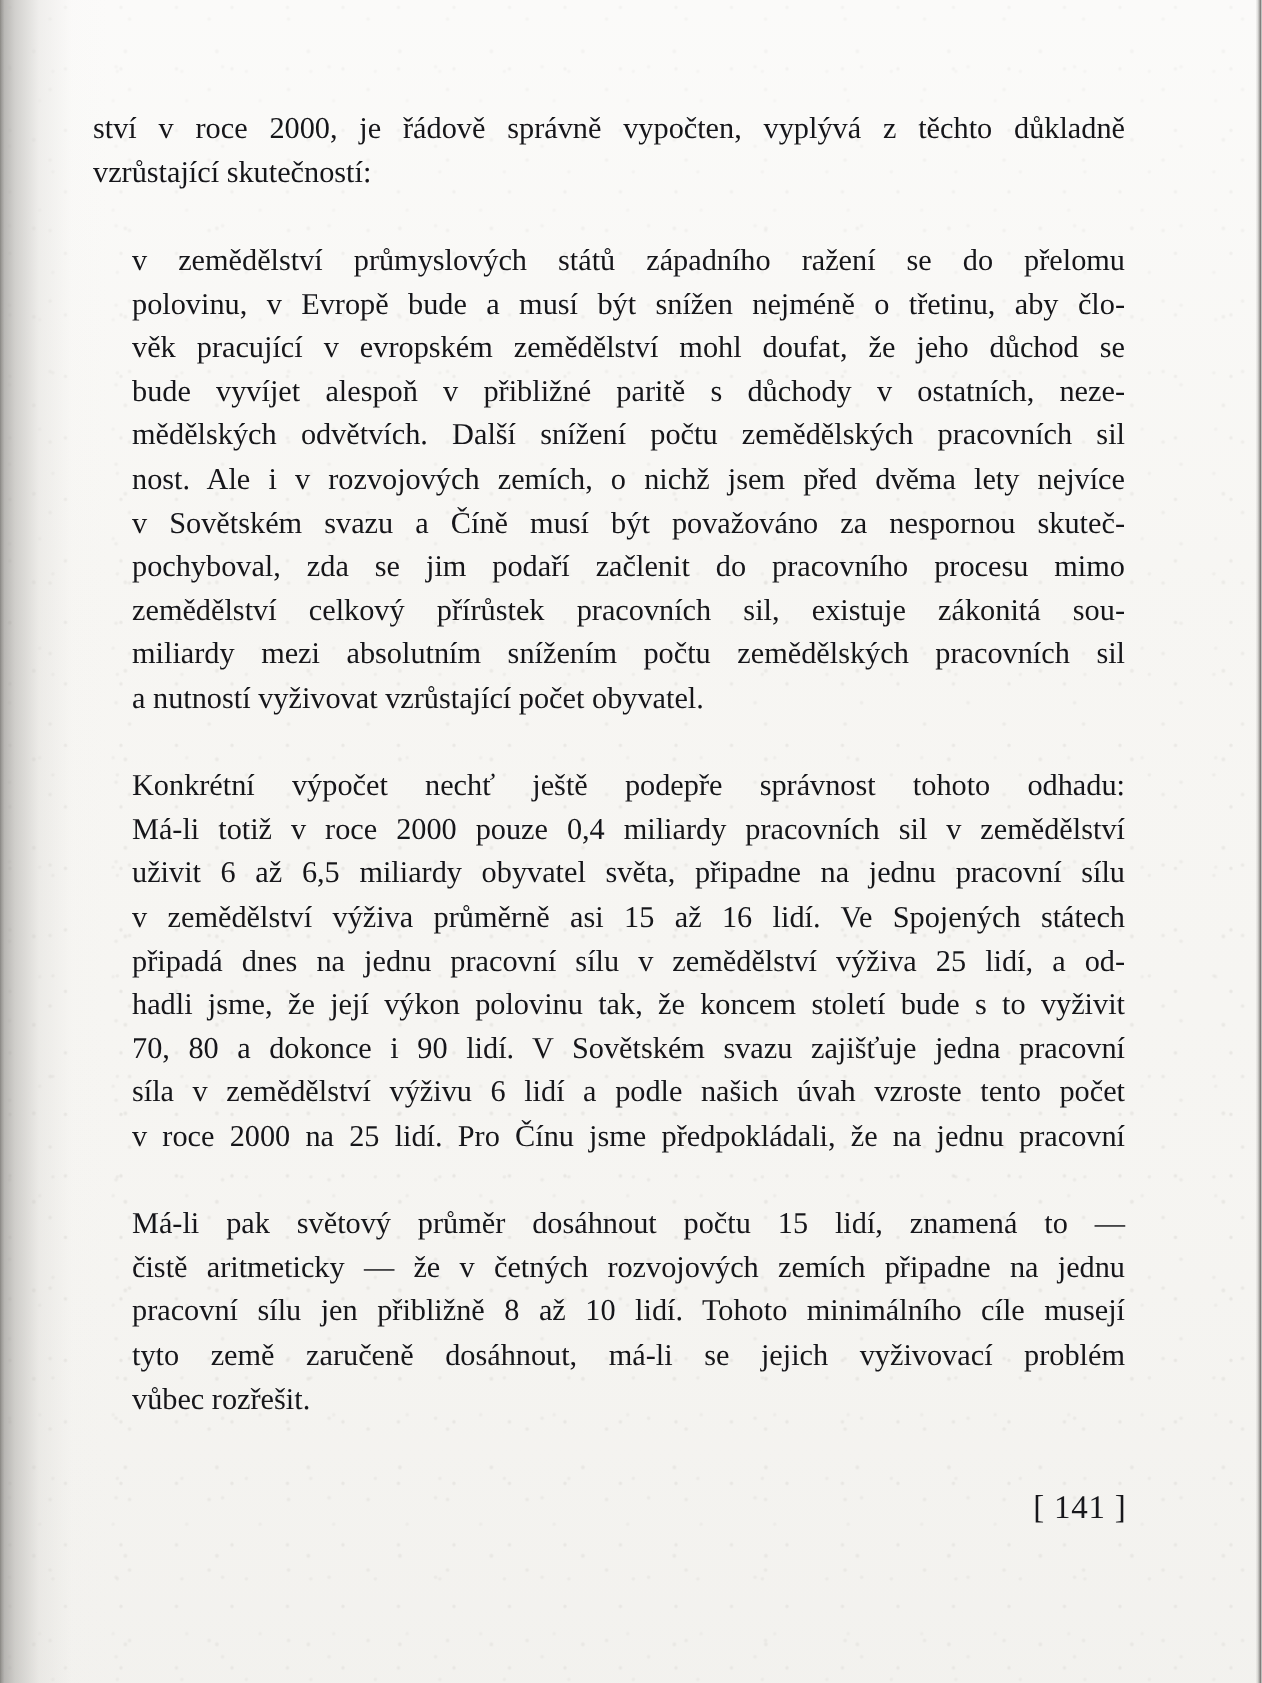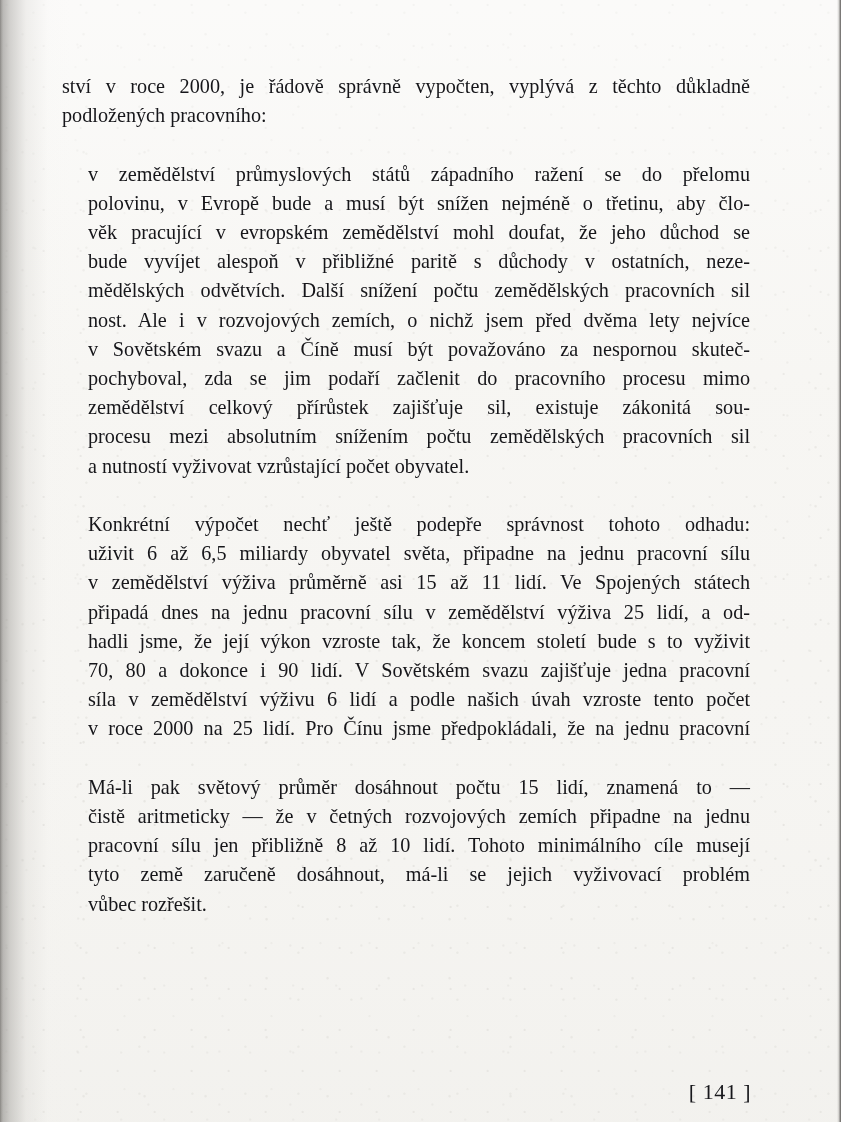--- a/index.html
+++ b/index.html
@@ -115,64 +115,65 @@
   .line.last {
     text-align-last: left;
   }
   .line.indent {
     text-indent: 26px;
   }
 
   .folio {
     position: absolute;
     left: 0;
-    top: 1079px;
+    top: 992px;
     width: 751px;
     text-align: right;
     font-family: "Liberation Serif", "DejaVu Serif", serif;
     font-size: 22px;
     letter-spacing: 0.5px;
     color: #17171b;
   }
 </style>
 </head>
 <body>
 
 <div class="page">
 
   <div class="scan-edge-left"></div>
   <div class="scan-edge-right"></div>
 
   <div class="textblock">
 
     <p class="para first">
       <span class="line">ství v roce 2000, je řádově správně vypočten, vyplývá z těchto důkladně</span>
-      <span class="line last">podložených pracovního:</span>
+      <span class="line last">vzrůstající skutečností:</span>
     </p>
 
     <p class="para">
       <span class="line">v zemědělství průmyslových států západního ražení se do přelomu</span>
       <span class="line">polovinu, v Evropě bude a musí být snížen nejméně o třetinu, aby člo-</span>
       <span class="line">věk pracující v evropském zemědělství mohl doufat, že jeho důchod se</span>
       <span class="line">bude vyvíjet alespoň v přibližné paritě s důchody v ostatních, neze-</span>
       <span class="line">mědělských odvětvích. Další snížení počtu zemědělských pracovních sil</span>
       <span class="line">nost. Ale i v rozvojových zemích, o nichž jsem před dvěma lety nejvíce</span>
       <span class="line">v Sovětském svazu a Číně musí být považováno za nespornou skuteč-</span>
       <span class="line">pochyboval, zda se jim podaří začlenit do pracovního procesu mimo</span>
-      <span class="line">zemědělství celkový přírůstek zajišťuje sil, existuje zákonitá sou-</span>
-      <span class="line">procesu mezi absolutním snížením počtu zemědělských pracovních sil</span>
+      <span class="line">zemědělství celkový přírůstek pracovních sil, existuje zákonitá sou-</span>
+      <span class="line">miliardy mezi absolutním snížením počtu zemědělských pracovních sil</span>
       <span class="line last">a nutností vyživovat vzrůstající počet obyvatel.</span>
     </p>
 
     <p class="para">
       <span class="line indent">Konkrétní výpočet nechť ještě podepře správnost tohoto odhadu:</span>
+      <span class="line">Má-li totiž v roce 2000 pouze 0,4 miliardy pracovních sil v zemědělství</span>
       <span class="line">uživit 6 až 6,5 miliardy obyvatel světa, připadne na jednu pracovní sílu</span>
-      <span class="line">v zemědělství výživa průměrně asi 15 až 11 lidí. Ve Spojených státech</span>
+      <span class="line">v zemědělství výživa průměrně asi 15 až 16 lidí. Ve Spojených státech</span>
       <span class="line">připadá dnes na jednu pracovní sílu v zemědělství výživa 25 lidí, a od-</span>
-      <span class="line">hadli jsme, že její výkon vzroste tak, že koncem století bude s to vyživit</span>
+      <span class="line">hadli jsme, že její výkon polovinu tak, že koncem století bude s to vyživit</span>
       <span class="line">70, 80 a dokonce i 90 lidí. V Sovětském svazu zajišťuje jedna pracovní</span>
       <span class="line">síla v zemědělství výživu 6 lidí a podle našich úvah vzroste tento počet</span>
       <span class="line">v roce 2000 na 25 lidí. Pro Čínu jsme předpokládali, že na jednu pracovní</span>
     </p>
 
     <p class="para">
       <span class="line indent">Má-li pak světový průměr dosáhnout počtu 15 lidí, znamená to —</span>
       <span class="line">čistě aritmeticky — že v četných rozvojových zemích připadne na jednu</span>
       <span class="line">pracovní sílu jen přibližně 8 až 10 lidí. Tohoto minimálního cíle musejí</span>
       <span class="line">tyto země zaručeně dosáhnout, má-li se jejich vyživovací problém</span>

